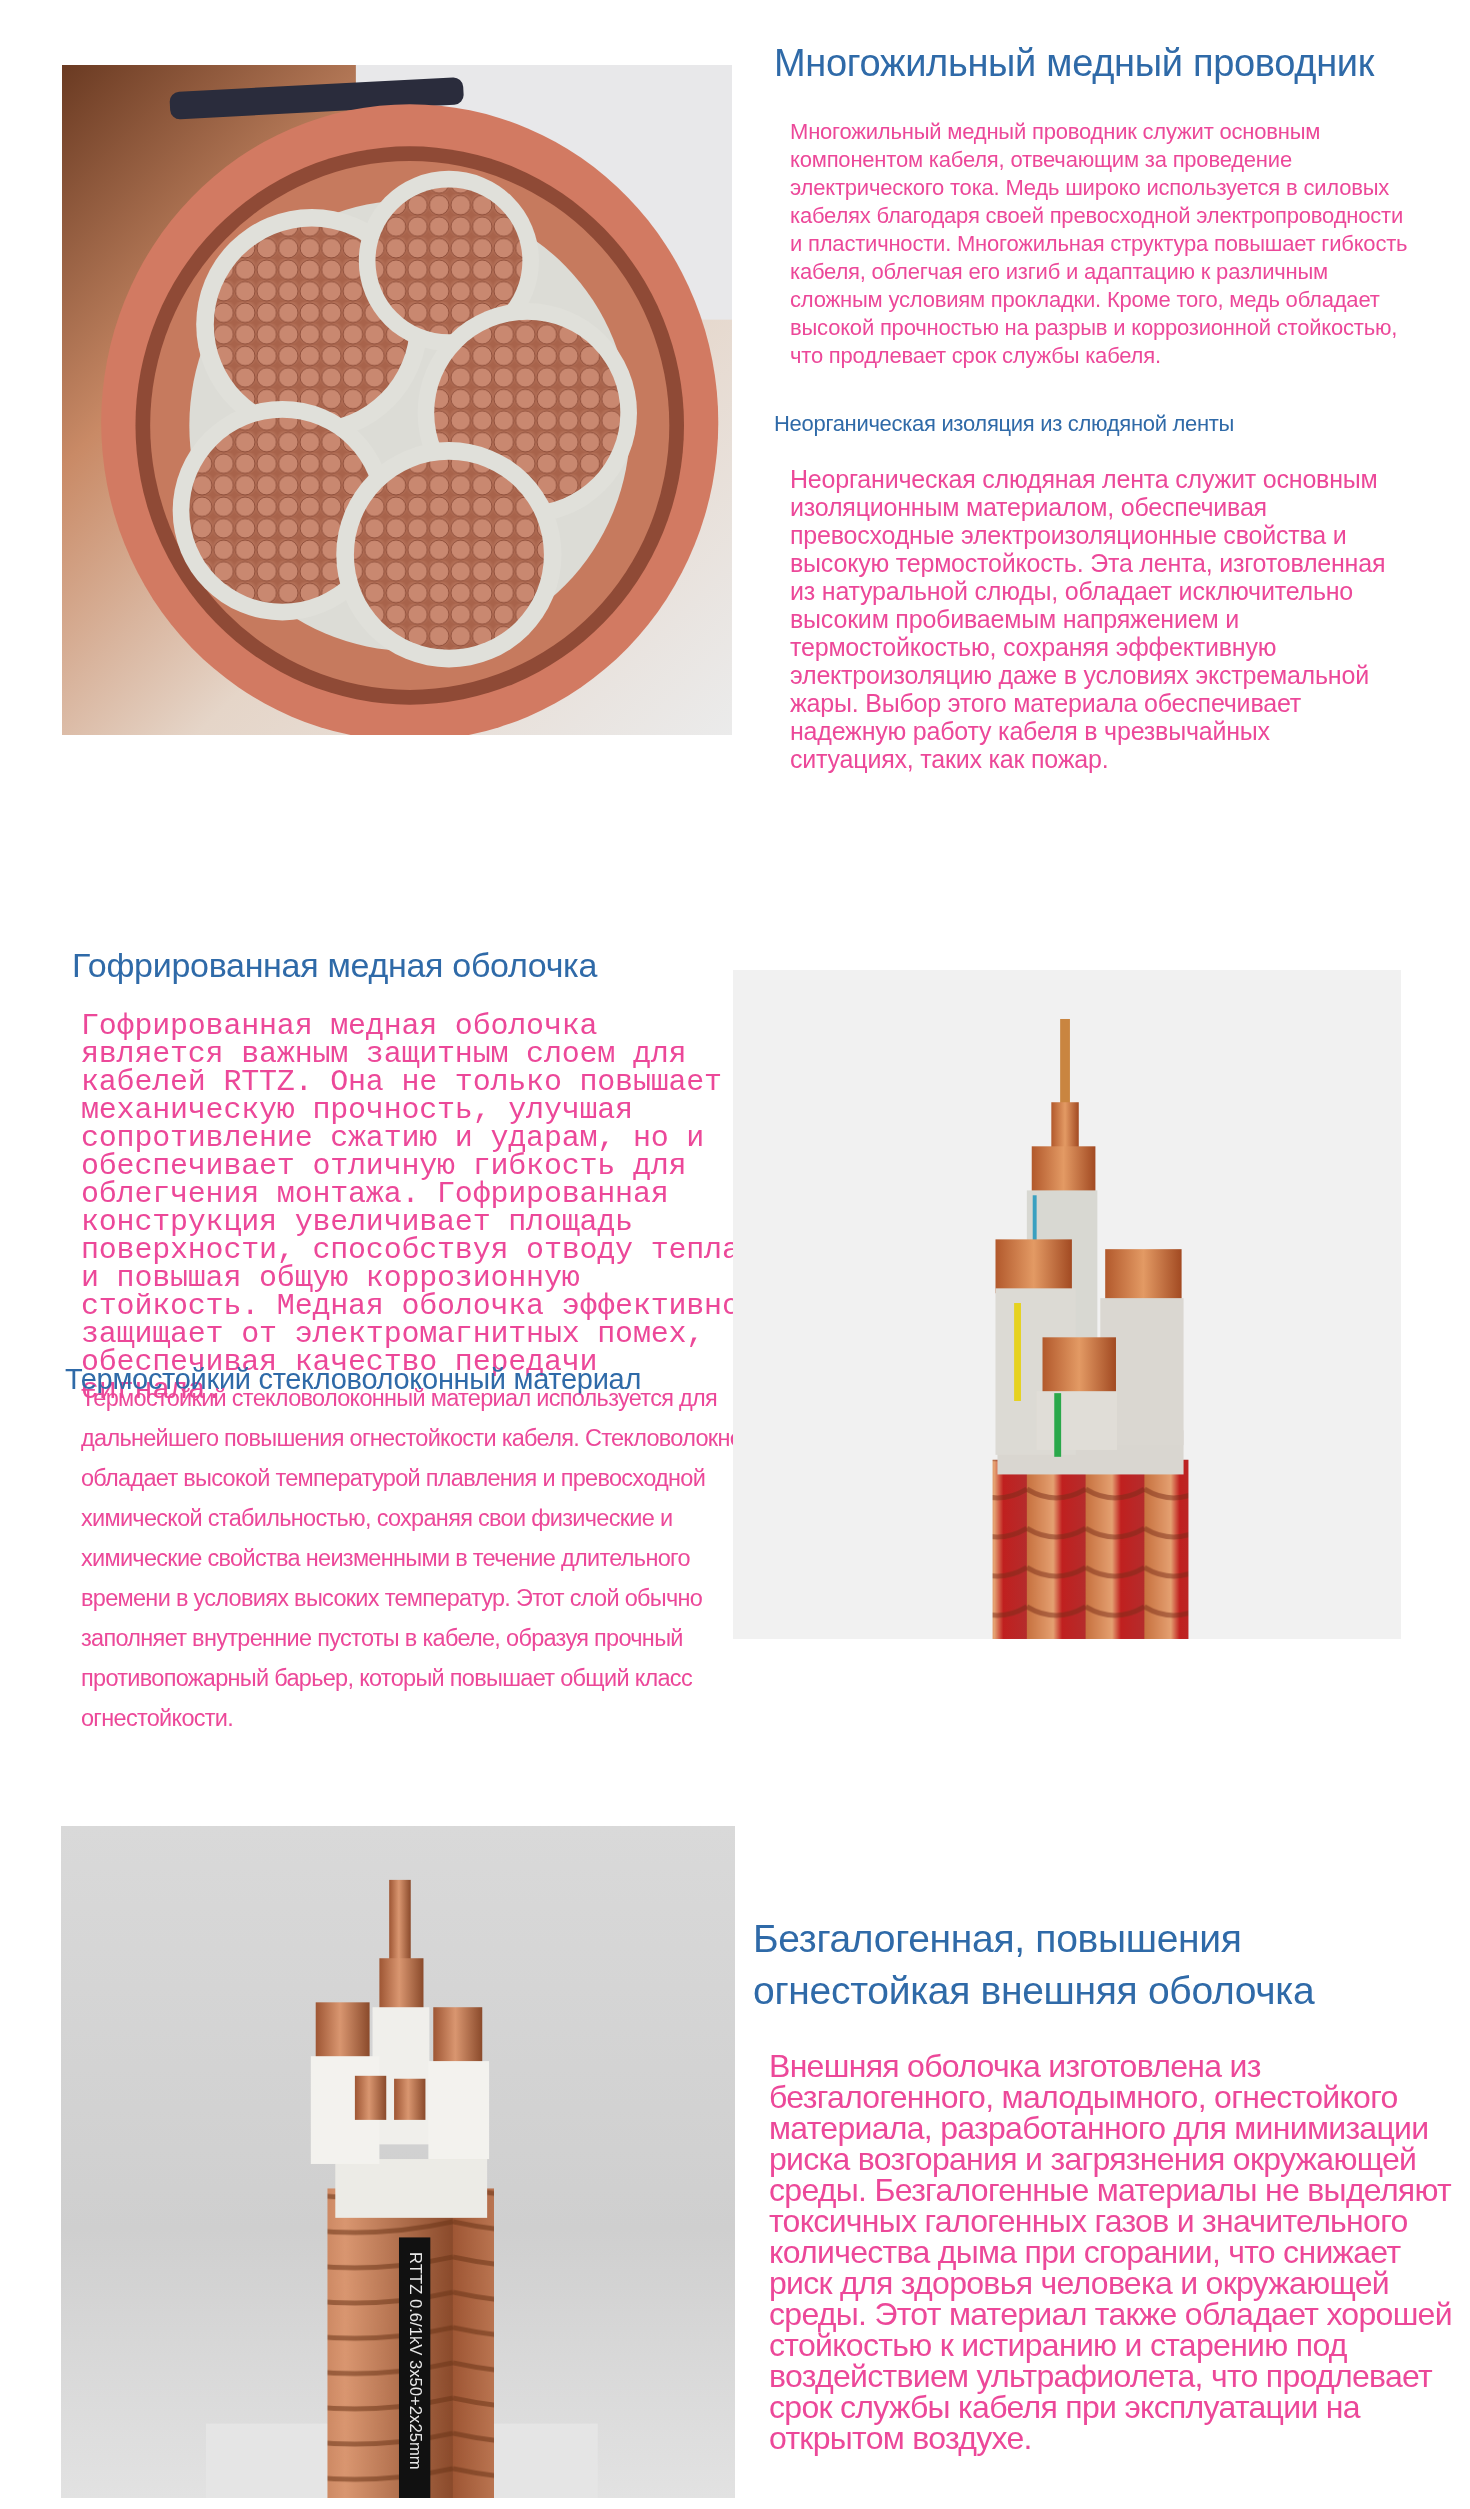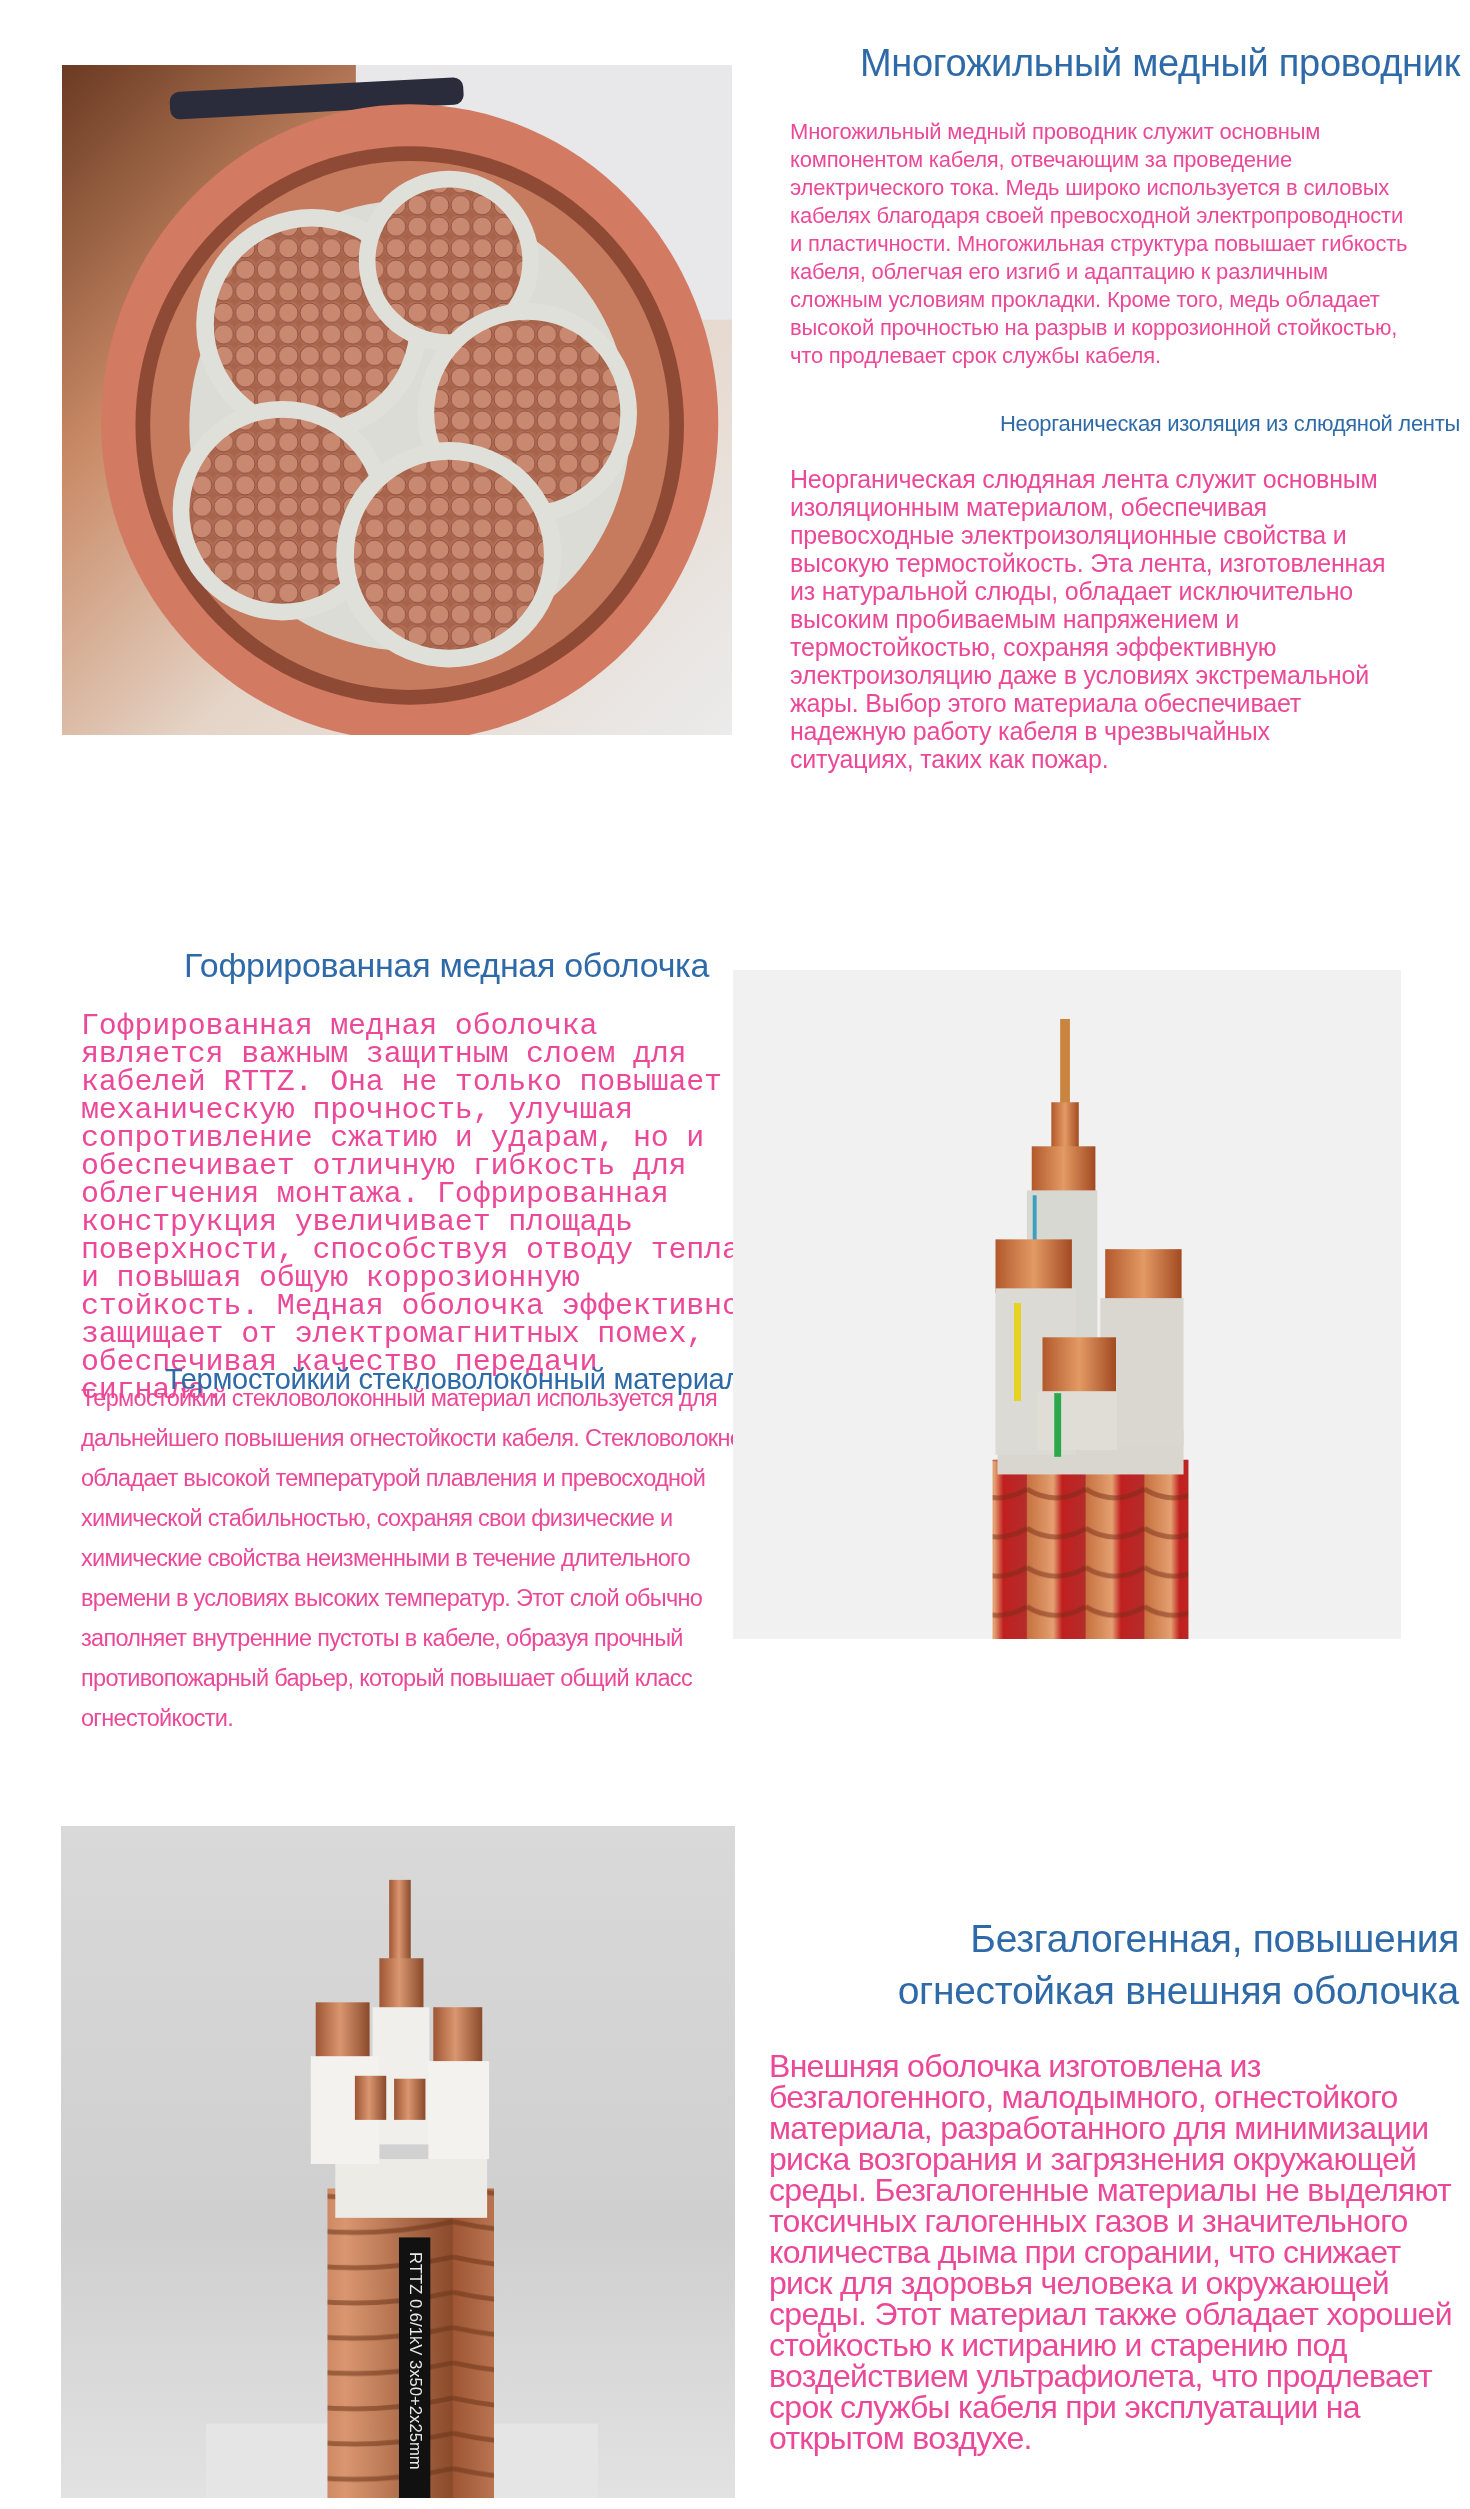--- a/index.html
+++ b/index.html
@@ -1,19 +1,19 @@
 <!DOCTYPE html>
 <html><head>
 <meta charset="utf-8">
 <style>
   html, body { margin:0; padding:0; background:#ffffff; }
   body { width:1470px; height:2509px; position:relative; overflow:hidden;
          font-family:"Liberation Sans", sans-serif; color:#1a1a1a; }
   .block { position:absolute; }
-  .h-blue { color:#2f6aa8; font-family:"Liberation Sans", sans-serif; font-weight:normal; margin:0; letter-spacing:-0.3px;text-align:right; }
+  .h-blue { color:#2f6aa8; font-family:"Liberation Sans", sans-serif; font-weight:normal; margin:0; letter-spacing:-0.3px; }
   .para { margin:16px; color:#ec4899; letter-spacing:-0.2px; }
   .photo { position:absolute; overflow:hidden; }
 
   
   #h1 { left:774px; top:39px; width:686px; font-size:38px; line-height:49px; }
   #p1 { left:774px; top:102px; width:627px; font-size:22px; line-height:28px; }
   #h2 { left:774px; top:404px; width:686px; font-size:22px; line-height:39px; }
   #p2 { left:774px; top:449px; width:608px; font-size:25px; line-height:28px; }
 
   

